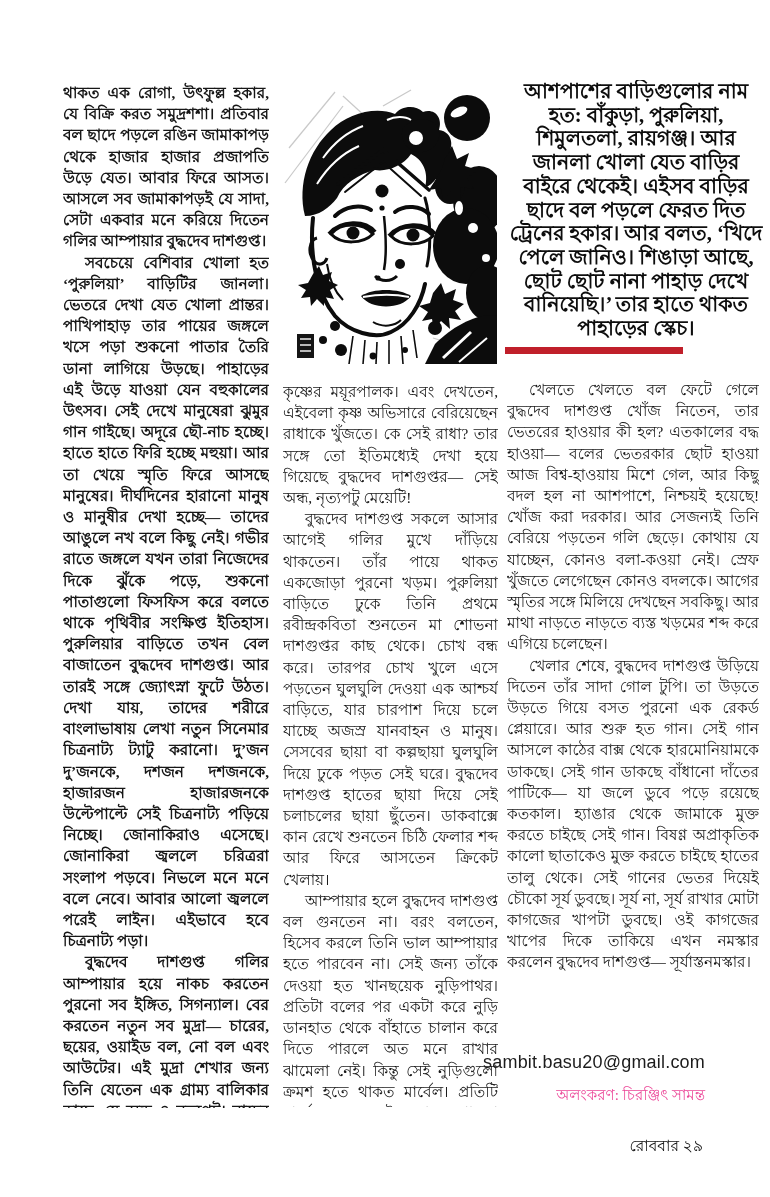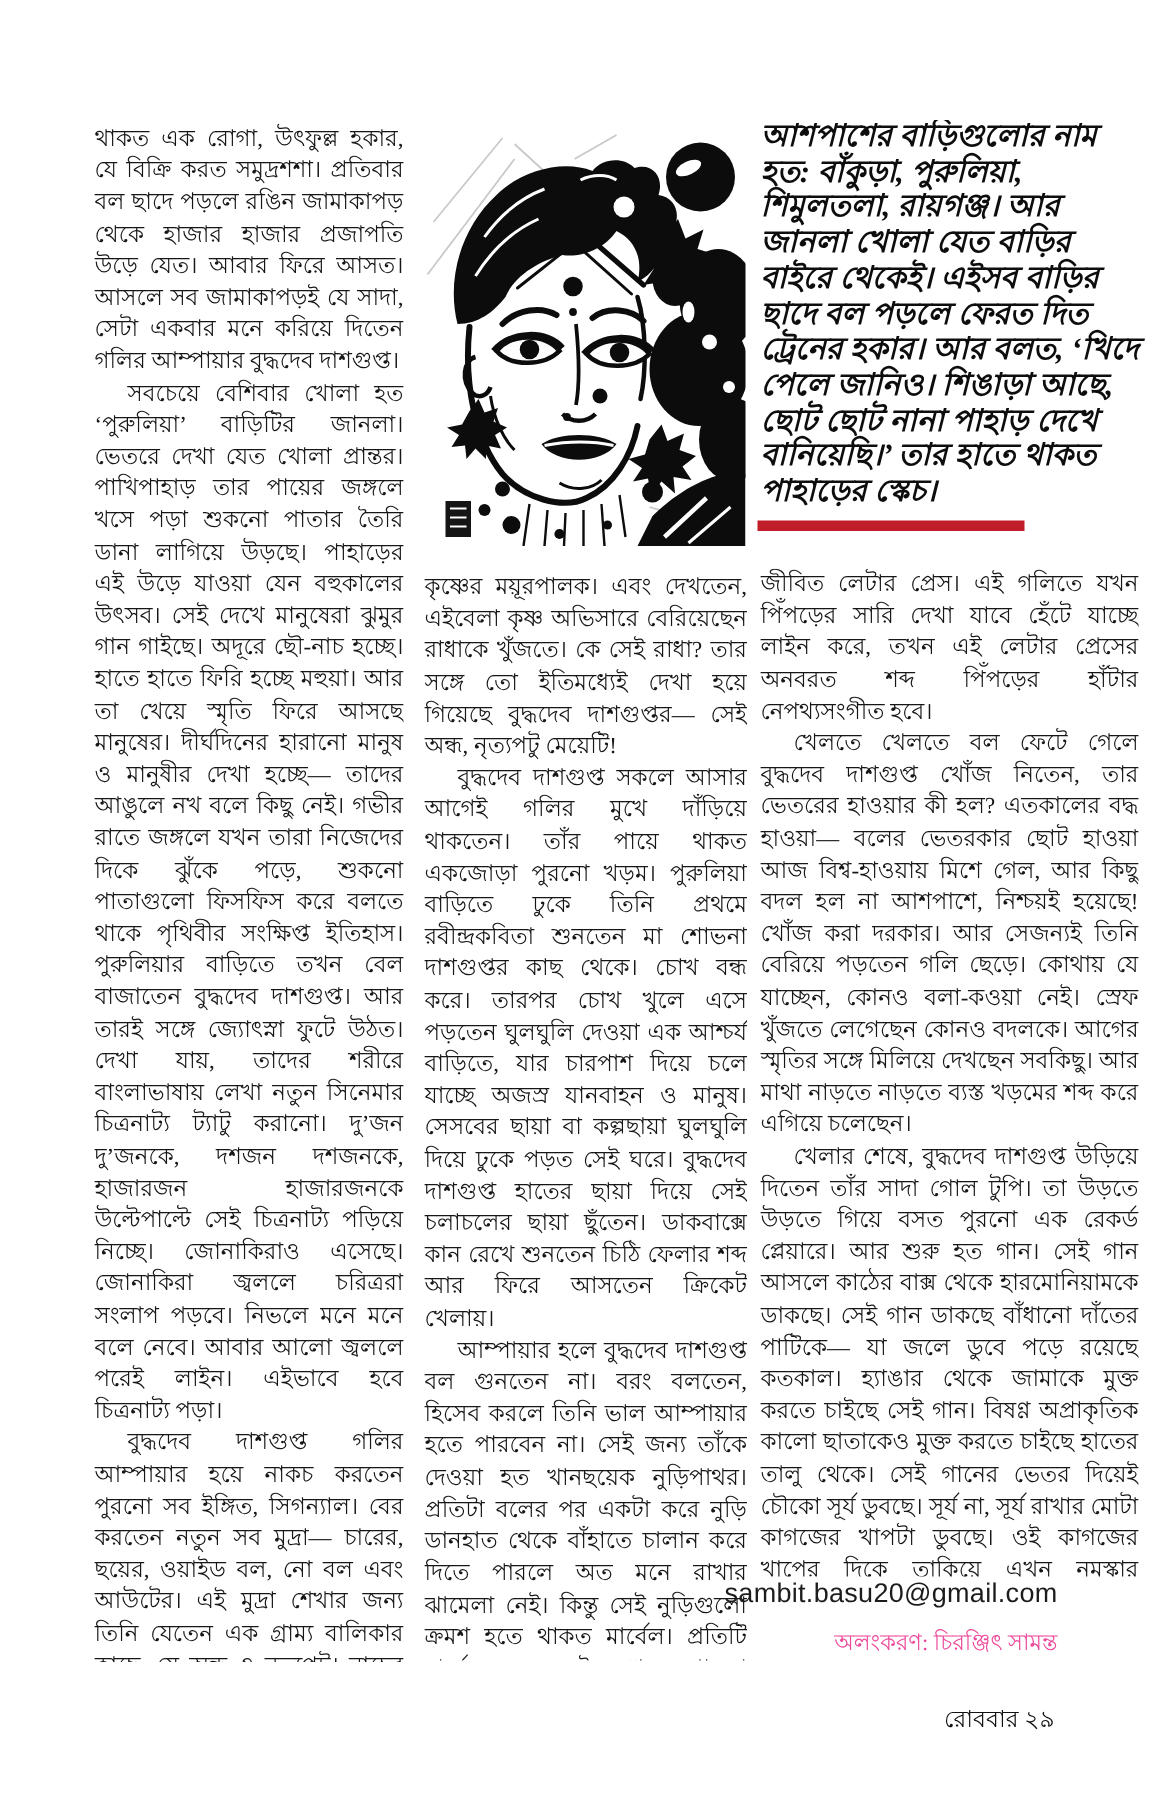--- a/index.html
+++ b/index.html
@@ -5,26 +5,26 @@
   html,body{margin:0;padding:0;}
   body{
     width:770px;height:1197px;position:relative;background:#ffffff;
     font-family:"Liberation Serif","DejaVu Serif",serif;color:#161616;
     -webkit-font-smoothing:antialiased;
   }
   .page{position:absolute;inset:0;background:#ffffff;overflow:hidden;}
   .col{position:absolute;text-align:justify;font-size:15.3px;line-height:21.2px;overflow:hidden;}
   .col p{margin:0;text-indent:22px;}
   .col p.first{text-indent:0;}
-  #col-left{left:63px;top:82px;width:206px;height:1026px;}
+  #col-left{left:63px;top:82px;width:206px;height:1026px;font-weight:bold;}
   #col-mid{left:283px;top:381px;width:215px;height:726px;}
   #col-right{left:507px;top:379px;width:252px;height:672px;}
   .pullquote{
     position:absolute;left:507px;top:80px;width:258px;height:262px;overflow:hidden;
-    font-weight:bold;font-size:20.5px;line-height:23.7px;text-align:left;color:#0d0d0d;font-style:italic;
+    font-weight:bold;font-size:20.5px;line-height:23.7px;text-align:center;color:#0d0d0d;
   }
   .red-rule{position:absolute;left:505px;top:347px;width:178px;height:7px;}
   .illustration{position:absolute;left:283px;top:88px;width:214px;height:276px;}
   .credit-email{
     position:absolute;right:65px;top:1052px;font-family:"Liberation Sans","DejaVu Sans",sans-serif;
     font-size:18px;color:#1c1c1c;letter-spacing:.2px;margin-left:32px;
   }
   .credit-illustrator{position:absolute;right:65px;top:1083px;font-size:15px;color:#ec4899;}
   .page-footer{position:absolute;right:67px;top:1114px;font-size:15.5px;color:#111;margin-top:20px;}
 </style>
@@ -163,21 +163,20 @@
       <p class="first">থাকত এক রোগা, উৎফুল্ল হকার, যে বিক্রি করত সমুদ্রশশা। প্রতিবার বল ছাদে পড়লে রঙিন জামাকাপড় থেকে হাজার হাজার প্রজাপতি উড়ে যেত। আবার ফিরে আসত। আসলে সব জামাকাপড়ই যে সাদা, সেটা একবার মনে করিয়ে দিতেন গলির আম্পায়ার বুদ্ধদেব দাশগুপ্ত।</p>
       <p class="">সবচেয়ে বেশিবার খোলা হত ‘পুরুলিয়া’ বাড়িটির জানলা। ভেতরে দেখা যেত খোলা প্রান্তর। পাখিপাহাড় তার পায়ের জঙ্গলে খসে পড়া শুকনো পাতার তৈরি ডানা লাগিয়ে উড়ছে। পাহাড়ের এই উড়ে যাওয়া যেন বহুকালের উৎসব। সেই দেখে মানুষেরা ঝুমুর গান গাইছে। অদূরে ছৌ-নাচ হচ্ছে। হাতে হাতে ফিরি হচ্ছে মহুয়া। আর তা খেয়ে স্মৃতি ফিরে আসছে মানুষের। দীর্ঘদিনের হারানো মানুষ ও মানুষীর দেখা হচ্ছে— তাদের আঙুলে নখ বলে কিছু নেই। গভীর রাতে জঙ্গলে যখন তারা নিজেদের দিকে ঝুঁকে পড়ে, শুকনো পাতাগুলো ফিসফিস করে বলতে থাকে পৃথিবীর সংক্ষিপ্ত ইতিহাস। পুরুলিয়ার বাড়িতে তখন বেল বাজাতেন বুদ্ধদেব দাশগুপ্ত। আর তারই সঙ্গে জ্যোৎস্না ফুটে উঠত। দেখা যায়, তাদের শরীরে বাংলাভাষায় লেখা নতুন সিনেমার চিত্রনাট্য ট্যাটু করানো। দু’জন দু’জনকে, দশজন দশজনকে, হাজারজন হাজারজনকে উল্টেপাল্টে সেই চিত্রনাট্য পড়িয়ে নিচ্ছে। জোনাকিরাও এসেছে। জোনাকিরা জ্বললে চরিত্ররা সংলাপ পড়বে। নিভলে মনে মনে বলে নেবে। আবার আলো জ্বললে পরেই লাইন। এইভাবে হবে চিত্রনাট্য পড়া।</p>
       <p class="">বুদ্ধদেব দাশগুপ্ত গলির আম্পায়ার হয়ে নাকচ করতেন পুরনো সব ইঙ্গিত, সিগন্যাল। বের করতেন নতুন সব মুদ্রা— চারের, ছয়ের, ওয়াইড বল, নো বল এবং আউটের। এই মুদ্রা শেখার জন্য তিনি যেতেন এক গ্রাম্য বালিকার কাছে, যে অন্ধ ও নৃত্যপটু। নাচের মুদ্রাগুলি যে স্পর্শ করে শিখেছে। বুদ্ধদেব দাশগুপ্তও তার কাছ থেকে স্পর্শ করে শিখে নিতেন মুদ্রা। এবং ফেরার পথে এক দুরন্ত ব্যক্তিগত পিওনের মাধ্যমে সমস্ত পাখির বাসায় ফেলতে ফেলতে যাবেন তাঁর হাতে লেখা চিরকুট: ‘জলদি দেখা করো!’ পাড়ায় যখনই আম্পায়ার হয়ে কোনও সিগন্যাল দেবেন, প্রতিটি মুদ্রাতেই হাজির হবে সেই চরাচরের পাখিরা।</p>
     </div>
   <div class="col" id="col-mid">
       <p class="first">কৃষ্ণের ময়ূরপালক। এবং দেখতেন, এইবেলা কৃষ্ণ অভিসারে বেরিয়েছেন রাধাকে খুঁজতে। কে সেই রাধা? তার সঙ্গে তো ইতিমধ্যেই দেখা হয়ে গিয়েছে বুদ্ধদেব দাশগুপ্তর— সেই অন্ধ, নৃত্যপটু মেয়েটি!</p>
       <p class="">বুদ্ধদেব দাশগুপ্ত সকলে আসার আগেই গলির মুখে দাঁড়িয়ে থাকতেন। তাঁর পায়ে থাকত একজোড়া পুরনো খড়ম। পুরুলিয়া বাড়িতে ঢুকে তিনি প্রথমে রবীন্দ্রকবিতা শুনতেন মা শোভনা দাশগুপ্তর কাছ থেকে। চোখ বন্ধ করে। তারপর চোখ খুলে এসে পড়তেন ঘুলঘুলি দেওয়া এক আশ্চর্য বাড়িতে, যার চারপাশ দিয়ে চলে যাচ্ছে অজস্র যানবাহন ও মানুষ। সেসবের ছায়া বা কল্পছায়া ঘুলঘুলি দিয়ে ঢুকে পড়ত সেই ঘরে। বুদ্ধদেব দাশগুপ্ত হাতের ছায়া দিয়ে সেই চলাচলের ছায়া ছুঁতেন। ডাকবাক্সে কান রেখে শুনতেন চিঠি ফেলার শব্দ আর ফিরে আসতেন ক্রিকেট খেলায়।</p>
       <p class="">আম্পায়ার হলে বুদ্ধদেব দাশগুপ্ত বল গুনতেন না। বরং বলতেন, হিসেব করলে তিনি ভাল আম্পায়ার হতে পারবেন না। সেই জন্য তাঁকে দেওয়া হত খানছয়েক নুড়িপাথর। প্রতিটা বলের পর একটা করে নুড়ি ডানহাত থেকে বাঁহাতে চালান করে দিতে পারলে অত মনে রাখার ঝামেলা নেই। কিন্তু সেই নুড়িগুলো ক্রমশ হতে থাকত মার্বেল। প্রতিটি মার্বেলের ভেতরই দেখতে পাওয়া যেত নানা রঙের ছোট মৌরি লজেন্স। আসলে স্বপ্নৌষধি। এই মার্বেল ভেঙে ওষুধ মুখে দিয়ে পৌঁছে যাওয়া যাবে উড়োজাহাজের দিনগুলিতে। যখন তাঁর বন্ধুরা জীবিত— সুব্রত চক্রবর্তী, ভাস্কর চক্রবর্তী, শামসের আনোয়ার। জীবিত আড্ডা, অনন্ত চা-সিগারেট, তর্কস্ফূর্তি, অন্তাক্ষরি, মাইলের পর মাইল পায়ে হাঁটা, বেড়াতে যাওয়া, রেলকলোনি, খালাসিটোলা, অভিমান, বিরতি ও বাংলা কবিতা। আর অবশ্যই</p>
     </div>
   <div class="col" id="col-right">
-      <p class="first">জীবিত লেটার প্রেস। এই গলিতে যখন পিঁপড়ের সারি দেখা যাবে হেঁটে যাচ্ছে লাইন করে, তখন এই লেটার প্রেসের অনবরত শব্দ পিঁপড়ের হাঁটার নেপথ্যসংগীত হবে।</p>
       <p class="">খেলতে খেলতে বল ফেটে গেলে বুদ্ধদেব দাশগুপ্ত খোঁজ নিতেন, তার ভেতরের হাওয়ার কী হল? এতকালের বদ্ধ হাওয়া— বলের ভেতরকার ছোট হাওয়া আজ বিশ্ব-হাওয়ায় মিশে গেল, আর কিছু বদল হল না আশপাশে, নিশ্চয়ই হয়েছে! খোঁজ করা দরকার। আর সেজন্যই তিনি বেরিয়ে পড়তেন গলি ছেড়ে। কোথায় যে যাচ্ছেন, কোনও বলা-কওয়া নেই। স্রেফ খুঁজতে লেগেছেন কোনও বদলকে। আগের স্মৃতির সঙ্গে মিলিয়ে দেখছেন সবকিছু। আর মাথা নাড়তে নাড়তে ব্যস্ত খড়মের শব্দ করে এগিয়ে চলেছেন।</p>
       <p class="">খেলার শেষে, বুদ্ধদেব দাশগুপ্ত উড়িয়ে দিতেন তাঁর সাদা গোল টুপি। তা উড়তে উড়তে গিয়ে বসত পুরনো এক রেকর্ড প্লেয়ারে। আর শুরু হত গান। সেই গান আসলে কাঠের বাক্স থেকে হারমোনিয়ামকে ডাকছে। সেই গান ডাকছে বাঁধানো দাঁতের পাটিকে— যা জলে ডুবে পড়ে রয়েছে কতকাল। হ্যাঙার থেকে জামাকে মুক্ত করতে চাইছে সেই গান। বিষণ্ণ অপ্রাকৃতিক কালো ছাতাকেও মুক্ত করতে চাইছে হাতের তালু থেকে। সেই গানের ভেতর দিয়েই চৌকো সূর্য ডুবছে। সূর্য না, সূর্য রাখার মোটা কাগজের খাপটা ডুবছে। ওই কাগজের খাপের দিকে তাকিয়ে এখন নমস্কার করলেন বুদ্ধদেব দাশগুপ্ত— সূর্যাস্তনমস্কার।</p>
     </div>
 
   <div class="credit-email">sambit.basu20@gmail.com</div>
   <div class="credit-illustrator">অলংকরণ: চিরঞ্জিৎ সামন্ত</div>
 
   <div class="page-footer">রোববার ২৯</div>
 </div>
 

